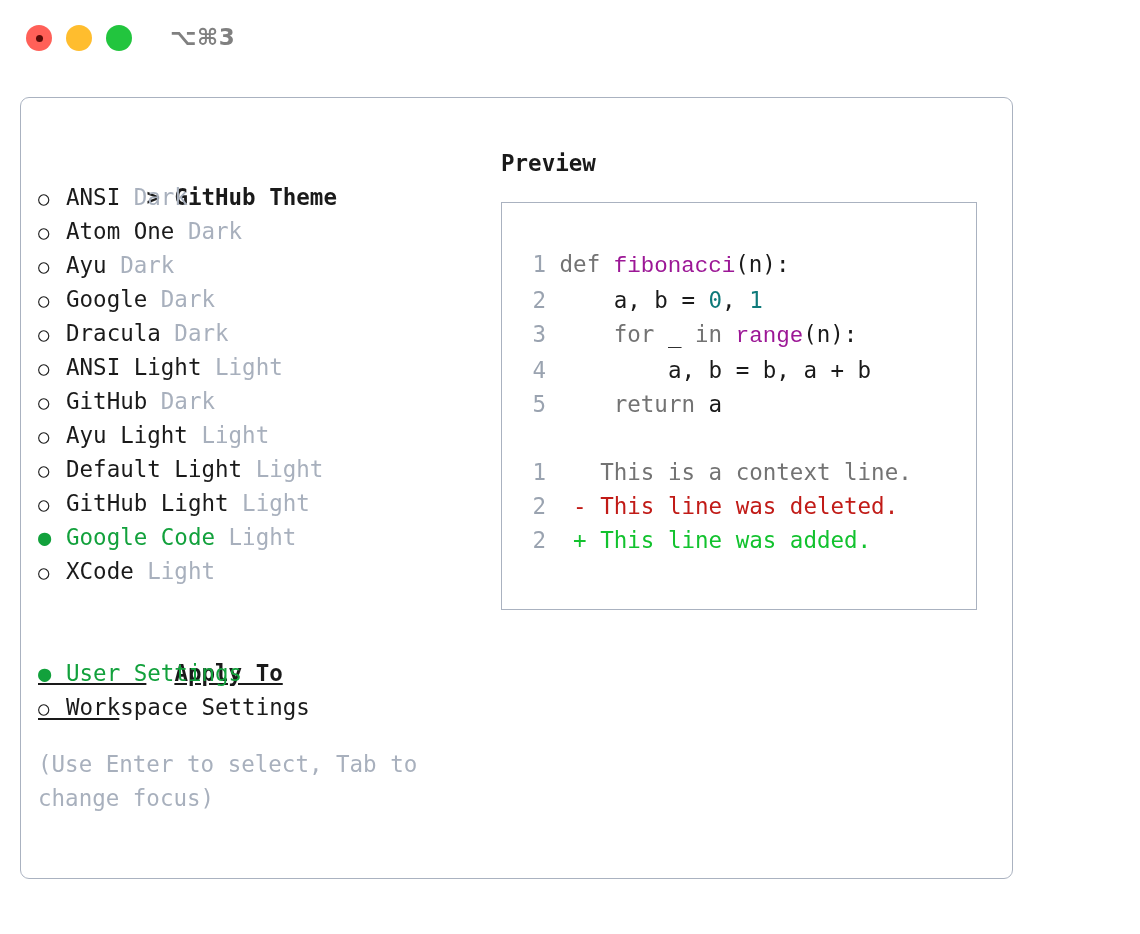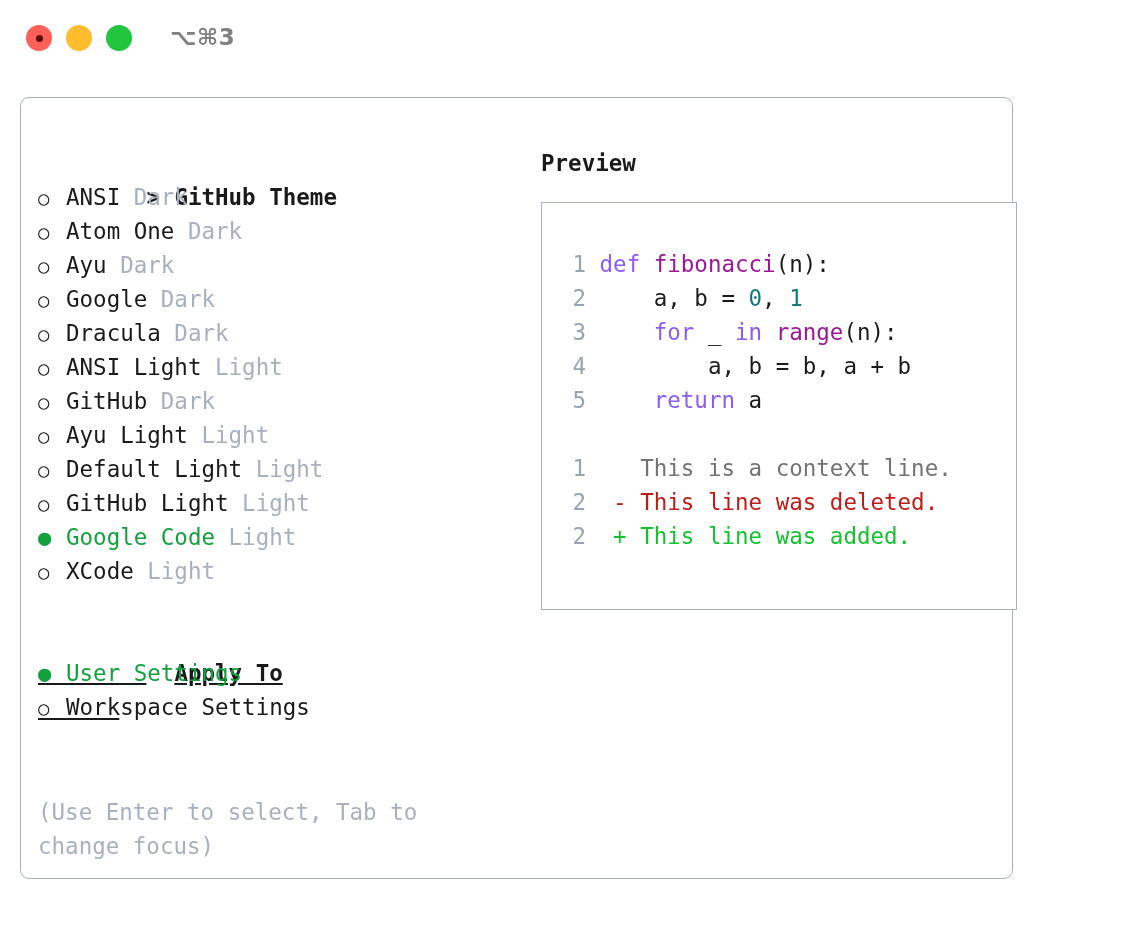--- a/index.html
+++ b/index.html
@@ -112,34 +112,33 @@
   .row .suffix { color: #a8b0bd; }
 
   #apply-heading {
     margin-top: 34px;
     text-decoration: underline;
   }
 
   #hint {
     position: absolute;
     left: 17px;
-    top: 697px;
+    top: 649px;
     width: 420px;
     font-size: 22.5px;
     line-height: 34px;
     color: #a8b0bd;
   }
 
   
   #right-col {
     position: absolute;
     left: 480px;
     top: 48px;
     width: 490px;
-    margin-left: 40px;
   }
 
   #preview-title {
     font-size: 22.5px;
     font-weight: bold;
     color: #1a1a1a;
     line-height: 34px;
   }
 
   #preview-box {
@@ -162,22 +161,22 @@
     white-space: pre;
   }
 
   .cline { white-space: pre; }
   .gut {
     display: inline-block;
     width: 26px;
     text-align: right;
     color: #9aa3b0;
   }
-  .kw  { color: #8b5cf6; }
-  .fn  { color: #9c1796; }
+  .kw  { color: #737373; }
+  .fn  { color: #9c1796; font-family: Liberation Mono, monospace; }
   .num { color: #0e7a7a; }
   .pl  { color: #1a1a1a; }
 
   .blank { height: 34px; }
 
   .d-ctx { color: #737373; }
   .d-del { color: #c11b17; }
   .d-add { color: #12c22e; }
 </style>
 </head>

